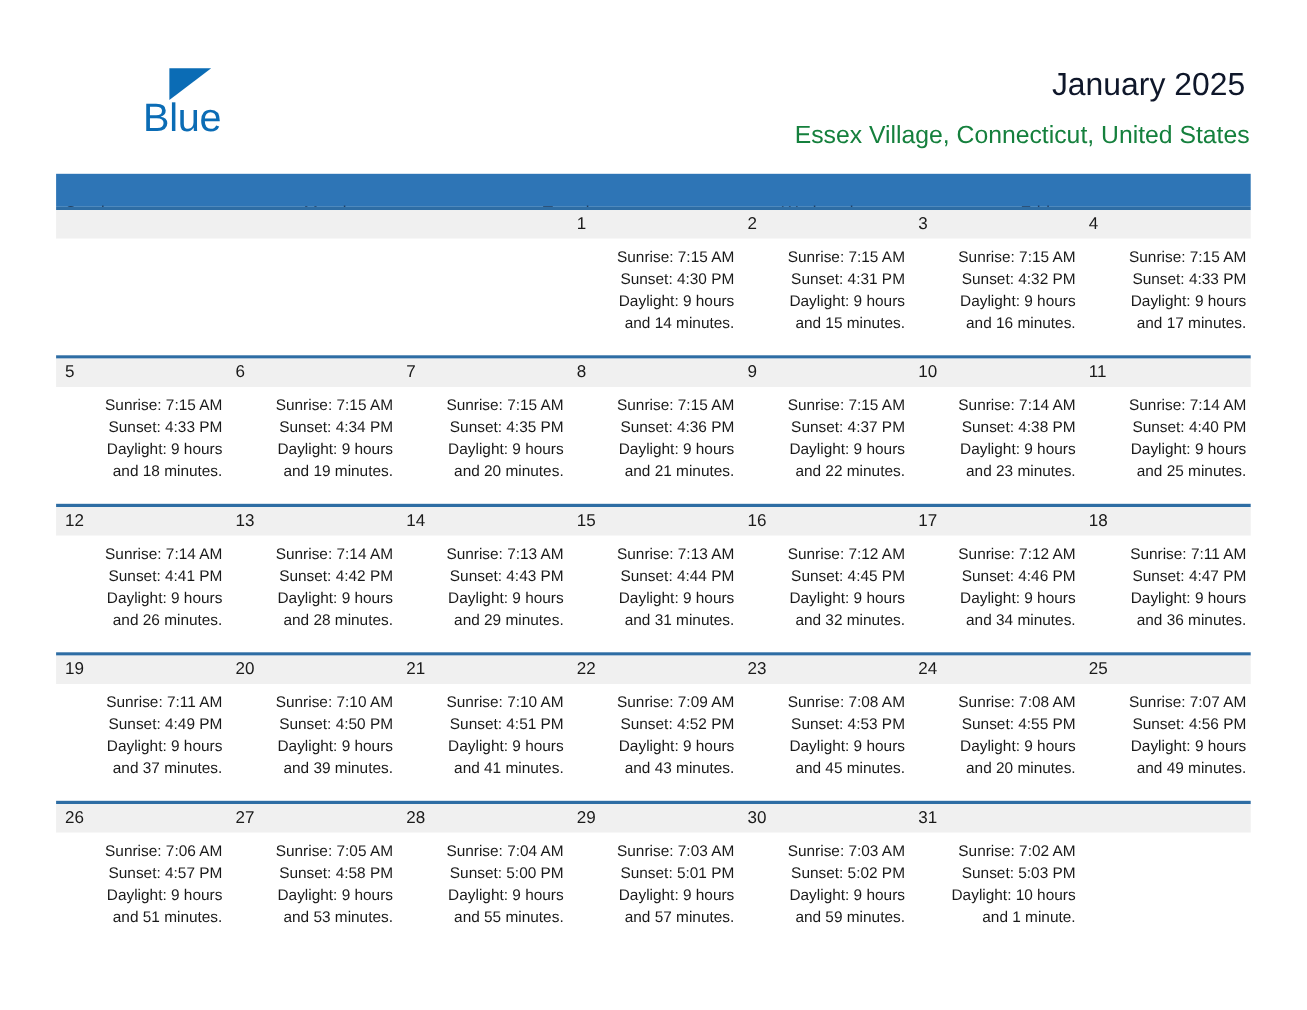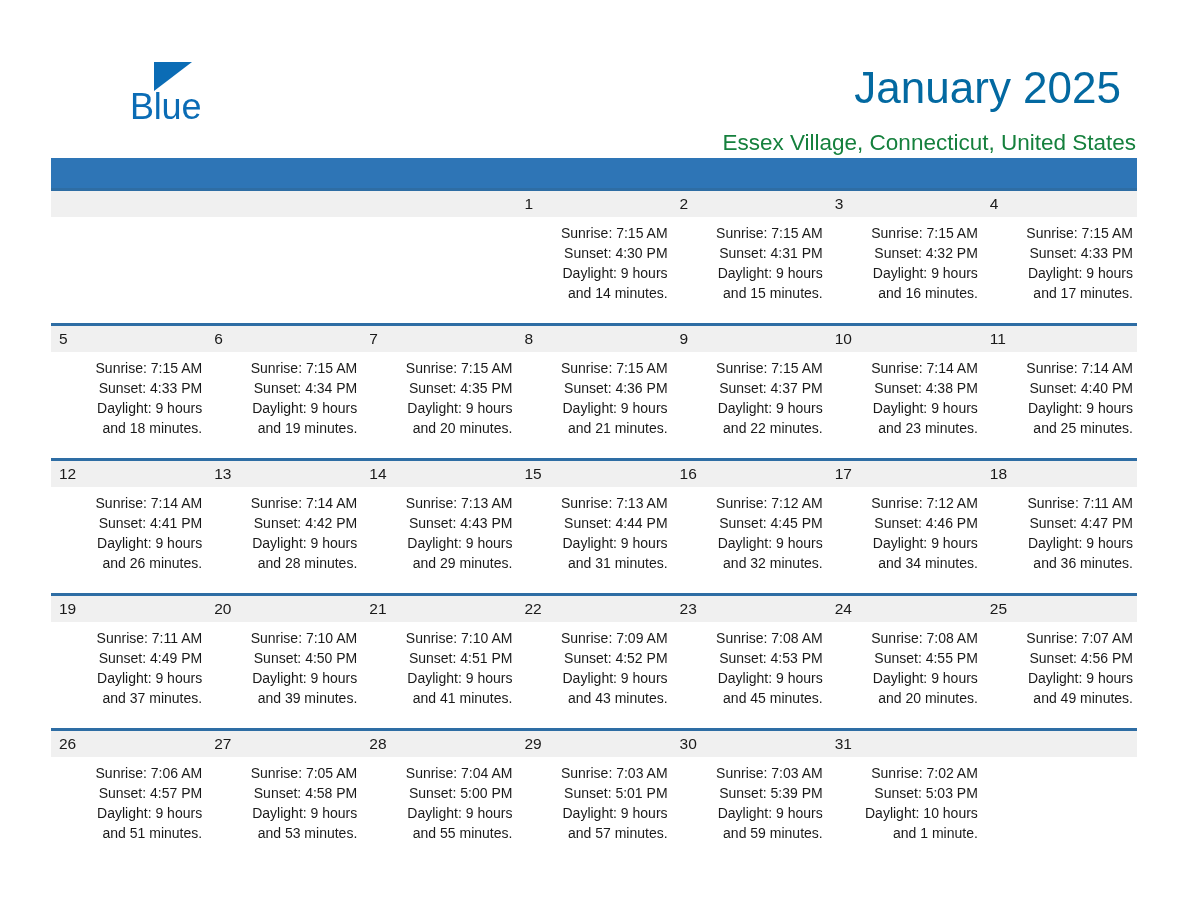--- a/index.html
+++ b/index.html
@@ -64,25 +64,25 @@
     white-space: nowrap;
   }
 
   .title-block {
     position: absolute;
     right: 52px;
     top: 48px;
     text-align: right;
   }
   .month-title {
-    font-size: 44px;
+    font-size: 29px;
     line-height: 50px;
-    color: #0369a1;
+    color: #0f172a;
     font-weight: normal;
-    margin: 15px;
+    margin: 4px;
     white-space: nowrap;
   }
   .location {
     font-size: 22.5px;
     line-height: 30px;
     color: #15803d;
     margin: 6px 0 0 0;
     white-space: nowrap;
   }
 
@@ -428,21 +428,21 @@
               <div class="info-line">and 55 minutes.</div>
             </div>
             <div class="info-cell">
               <div class="info-line">Sunrise: 7:03 AM</div>
               <div class="info-line">Sunset: 5:01 PM</div>
               <div class="info-line">Daylight: 9 hours</div>
               <div class="info-line">and 57 minutes.</div>
             </div>
             <div class="info-cell">
               <div class="info-line">Sunrise: 7:03 AM</div>
-              <div class="info-line">Sunset: 5:39 PM</div>
+              <div class="info-line">Sunset: 5:02 PM</div>
               <div class="info-line">Daylight: 9 hours</div>
               <div class="info-line">and 59 minutes.</div>
             </div>
             <div class="info-cell">
               <div class="info-line">Sunrise: 7:02 AM</div>
               <div class="info-line">Sunset: 5:03 PM</div>
               <div class="info-line">Daylight: 10 hours</div>
               <div class="info-line">and 1 minute.</div>
             </div>
             <div class="info-cell"></div>

